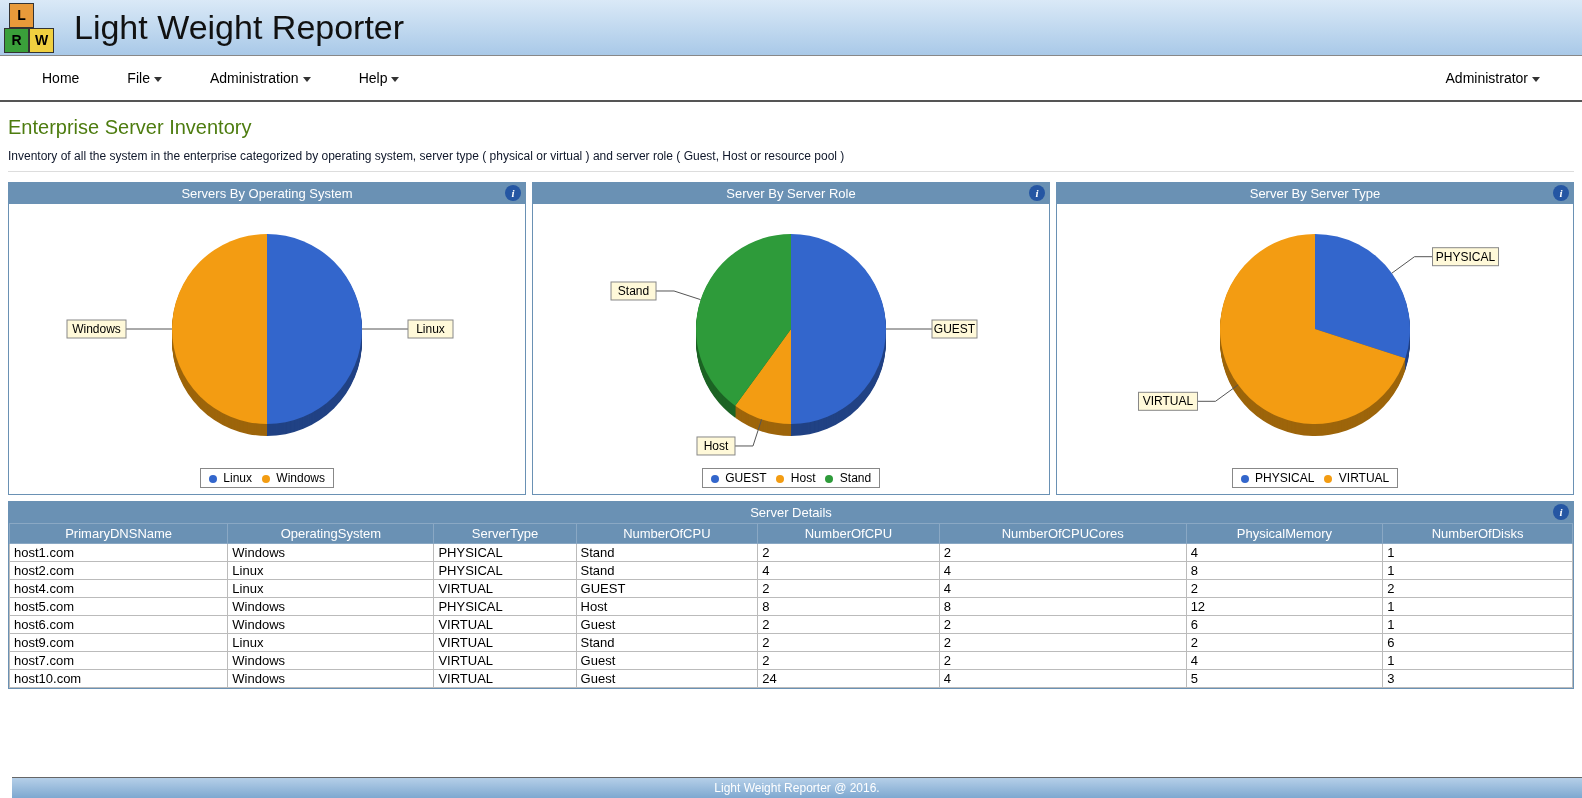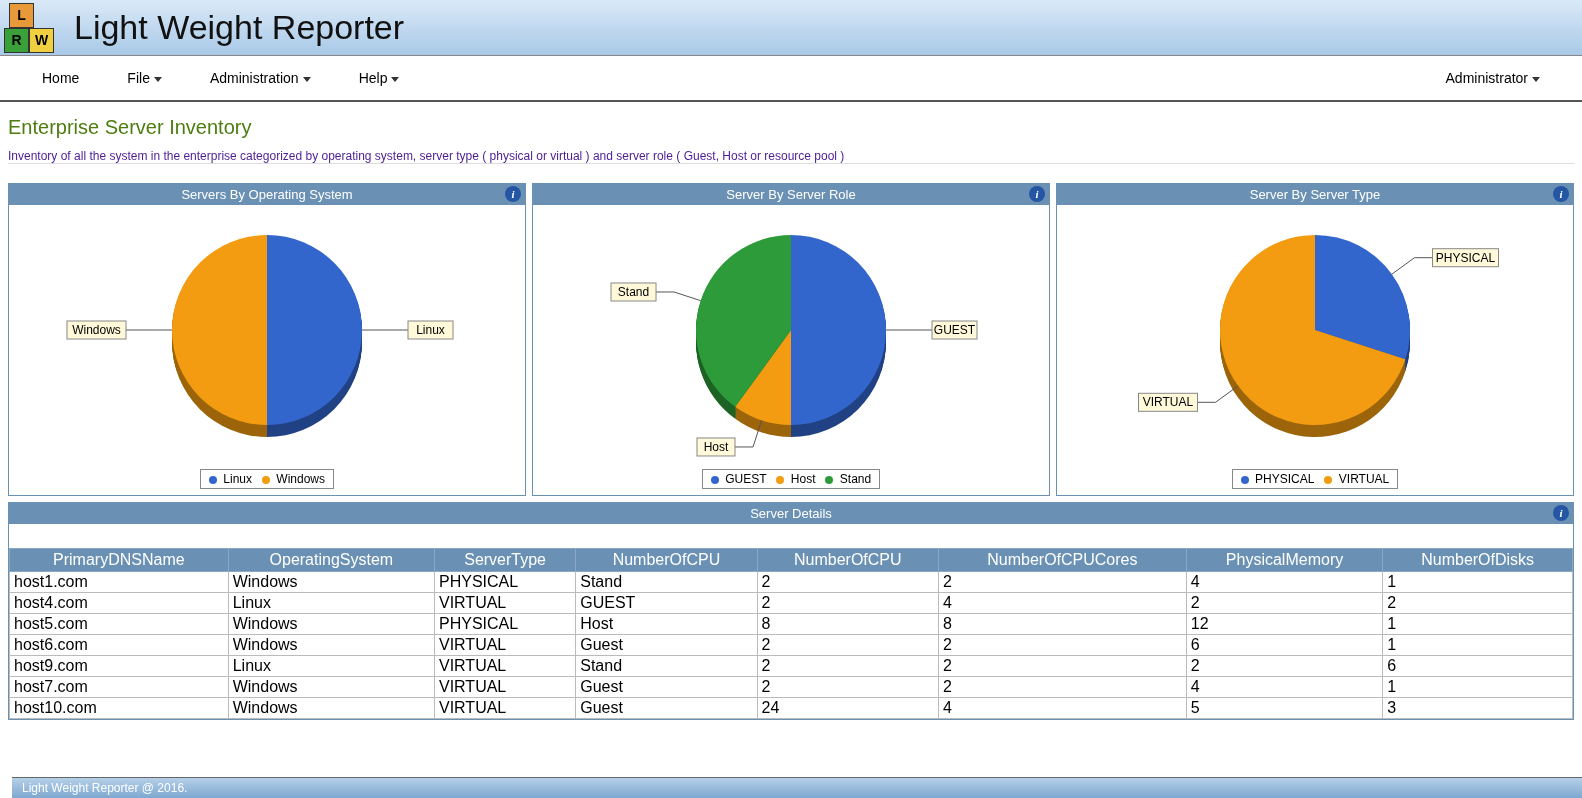--- a/index.html
+++ b/index.html
@@ -17,42 +17,42 @@
 .logo-w { background: #f0d040; color: #000; bottom: 0; left: 25px; }
 .app-title { font-size: 34px; font-weight: 300; color: #111; margin-left: 6px; }
 
 .menubar { display: flex; align-items: center; padding: 8px 18px; border-bottom: 2px solid #555; background: #fff; }
 .menu-item { padding: 6px 24px; cursor: pointer; font-size: 14px; color: #000; }
 .caret { display: inline-block; width: 0; height: 0; margin-left: 4px; vertical-align: middle; border-top: 5px solid #333; border-left: 4px solid transparent; border-right: 4px solid transparent; }
 .menu-spacer { flex: 1; }
 
 .page-content { padding: 8px; }
 .page-title { font-size: 20px; font-weight: 400; color: #4d7c0f; margin: 6px 0 10px 0; }
-.page-desc { font-size: 12px; color: #4c1d95; margin-bottom: 10px; border-bottom: 1px solid #ddd; }
+.page-desc { font-size: 12px; color: #0f172a; margin-bottom: 10px; border-bottom: 1px solid #ddd; padding-bottom: 8px; }
 
 .charts-row { display: flex; gap: 6px; }
-.chart-panel { flex: 1; border: 1px solid #6a91b4; background: #fff; margin-top: 9px; }
+.chart-panel { flex: 1; border: 1px solid #6a91b4; background: #fff; }
 .panel-header { background: #6a91b4; color: #fff; text-align: center; font-size: 13px; padding: 3px 0; position: relative; }
 .info-icon { position: absolute; right: 4px; top: 2px; width: 16px; height: 16px; border-radius: 50%; background: #2556a3; color: #fff; font-size: 11px; font-weight: bold; font-style: italic; font-family: serif; display: flex; align-items: center; justify-content: center; cursor: pointer; }
 .chart-body { height: 260px; position: relative; }
 .chart-svg { width: 100%; height: 100%; }
 
 .legend-box { border: 1px solid #888; display: inline-flex; gap: 10px; padding: 2px 8px; font-size: 12px; background: #fff; align-items: center; }
 .legend-wrap { text-align: center; padding: 4px 0 6px 0; }
 .legend-dot { width: 8px; height: 8px; border-radius: 50%; display: inline-block; margin-right: 3px; vertical-align: middle; }
 
 .callout-label { font-size: 12px; fill: #000; }
 .callout-box { fill: #fff9d9; stroke: #888; stroke-width: 1; }
 
 .table-panel { border: 1px solid #6a91b4; margin-top: 6px; }
-.data-table { width: 100%; border-collapse: collapse; font-size: 16px; margin-top: 24px; }
+.data-table { width: 100%; border-collapse: collapse; font-size: 13px; }
 .data-table th { background: #6a91b4; color: #fff; font-weight: 400; padding: 2px 4px; border: 1px solid #8aa8c4; text-align: center; }
 .data-table td { border: 1px solid #bbb; padding: 1px 4px; color: #000; }
 
-.footer { position: fixed; bottom: 0; left: 12px; right: 0; background: linear-gradient(to bottom, #b5cfe8, #7ea8d0); color: #fff; text-align: left; padding: 3px 10px; font-size: 12px; border-top: 1px solid #666; }
+.footer { position: fixed; bottom: 0; left: 12px; right: 0; background: linear-gradient(to bottom, #b5cfe8, #7ea8d0); color: #fff; text-align: center; padding: 3px 10px; font-size: 12px; border-top: 1px solid #666; }
 </style>
 </head>
 <body>
 
 <div class="header-banner">
   <div class="logo">
     <div class="logo-tile logo-l">L</div>
     <div class="logo-tile logo-r">R</div>
     <div class="logo-tile logo-w">W</div>
   </div>
@@ -249,20 +249,30 @@
             <td>host1.com</td>
             <td>Windows</td>
             <td>PHYSICAL</td>
             <td>Stand</td>
             <td>2</td>
             <td>2</td>
             <td>4</td>
             <td>1</td>
           </tr>
           <tr>
+            <td>host2.com</td>
+            <td>Linux</td>
+            <td>PHYSICAL</td>
+            <td>Stand</td>
+            <td>4</td>
+            <td>4</td>
+            <td>8</td>
+            <td>1</td>
+          </tr>
+          <tr>
             <td>host4.com</td>
             <td>Linux</td>
             <td>VIRTUAL</td>
             <td>GUEST</td>
             <td>2</td>
             <td>4</td>
             <td>2</td>
             <td>2</td>
           </tr>
           <tr>

